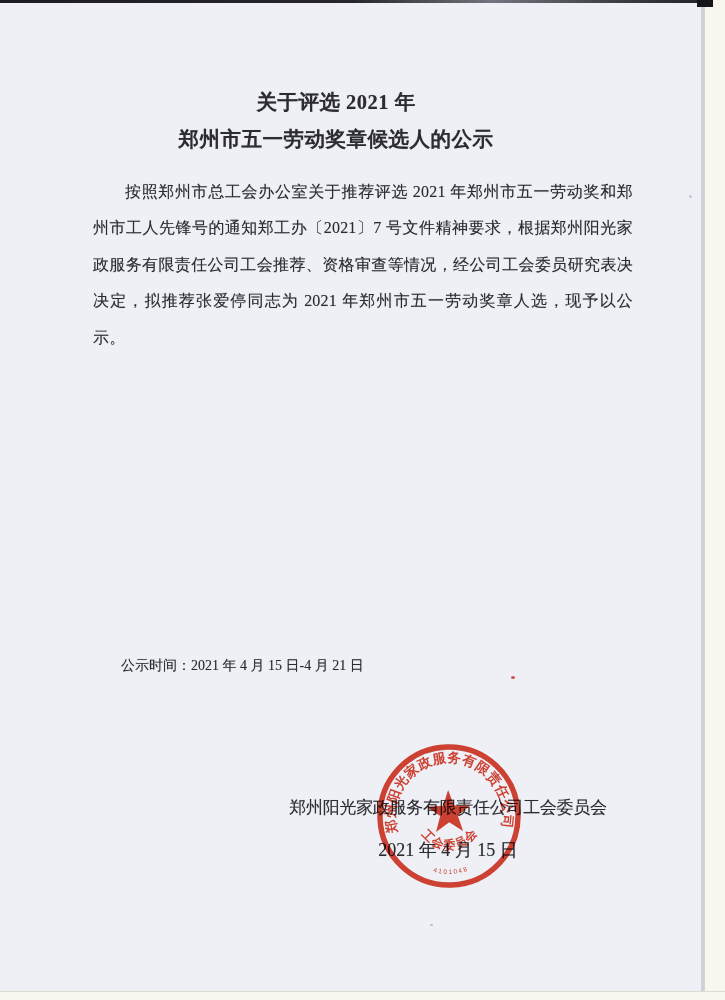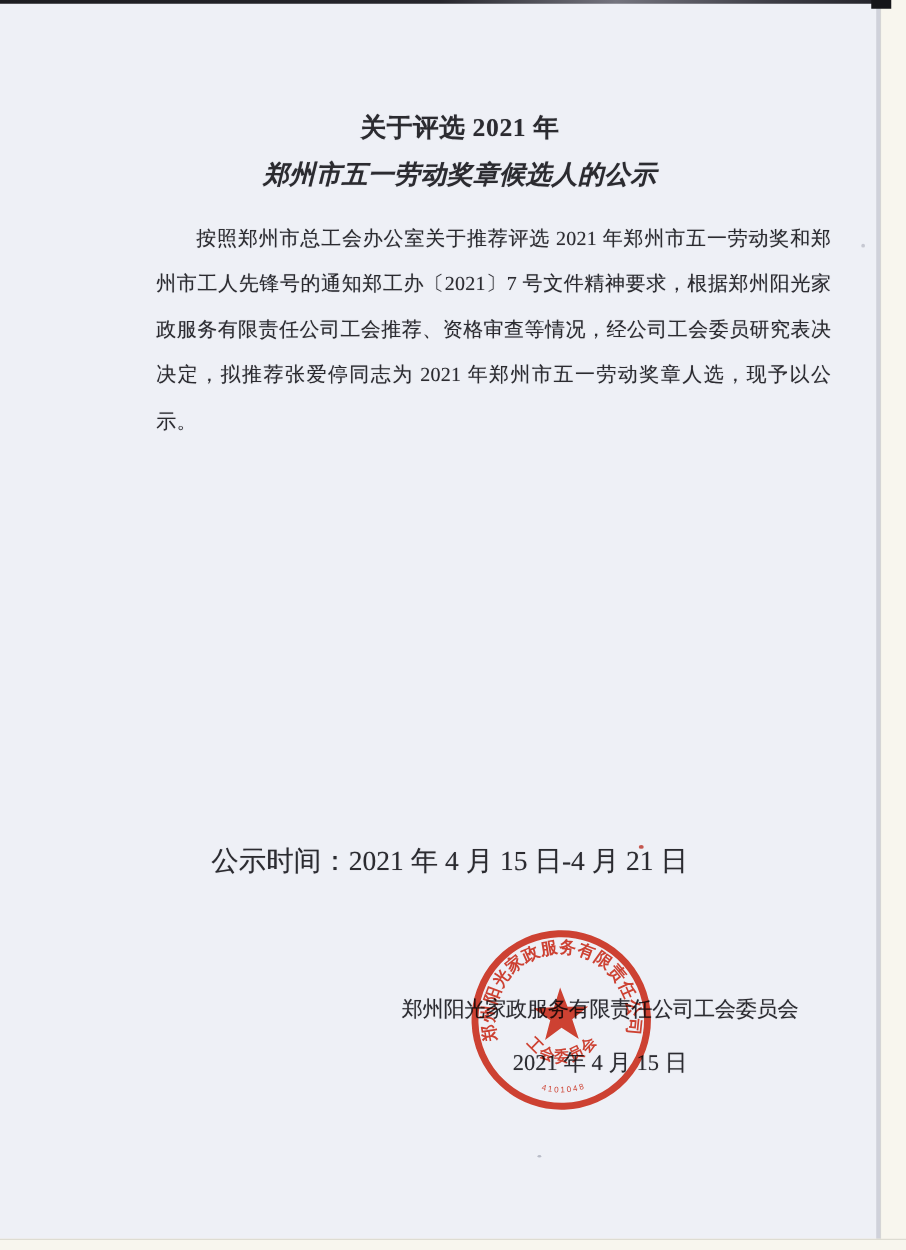--- a/index.html
+++ b/index.html
@@ -6,35 +6,35 @@
   body {
     width:725px; height:1000px; position:relative;
     background:#f8f6ee;
     font-family:"Liberation Serif","DejaVu Serif",serif;
   }
   .paper {
     position:absolute; left:0; top:2px; width:704px; height:989px;
     background:#eef0f6;
   }
   .page-content { position:absolute; inset:0; color:#2b2b30;
-    text-shadow:0 0 0.8px rgba(55,55,65,.4); z-index:2;margin-left:32px; }
+    text-shadow:0 0 0.8px rgba(55,55,65,.4); z-index:2; }
 
   .title-line { position:absolute; left:0; width:672px; text-align:center;
     font-weight:bold; font-size:20.5px; letter-spacing:.5px; white-space:nowrap; }
   .title-1 { top:88px; }
-  .title-2 { top:125px;font-style:italic; }
+  .title-2 { top:125px; }
 
   .body-text {
     position:absolute; left:93px; top:174px; width:540px;
     font-size:16px; line-height:36.4px; letter-spacing:.2px;
     text-align:justify;
   }
   .body-text p { margin:0; text-indent:2em; }
-  .notice-lines { position:absolute; left:93px; top:670px; width:560px;
-    font-size:22px; line-height:38.6px; }
+  .notice-lines { position:absolute; left:93px; top:647px; width:560px;
+    font-size:14px; line-height:38.6px; }
   .notice-lines p { margin:0; text-indent:2em; white-space:nowrap; }
 
   .signature-block { position:absolute; left:288px; top:796px; width:320px;
     text-align:center; }
   .signature-org { font-size:17px; letter-spacing:-0.3px; white-space:nowrap; }
   .signature-date { font-size:18px; margin-top:19px; white-space:nowrap; }
 
   .seal { position:absolute; left:375px; top:742px; width:148px; height:148px;
     z-index:3; mix-blend-mode:multiply; opacity:.92; transform:rotate(-2deg); }
   .seal svg text { font-family:"Liberation Sans","DejaVu Sans",sans-serif; }

